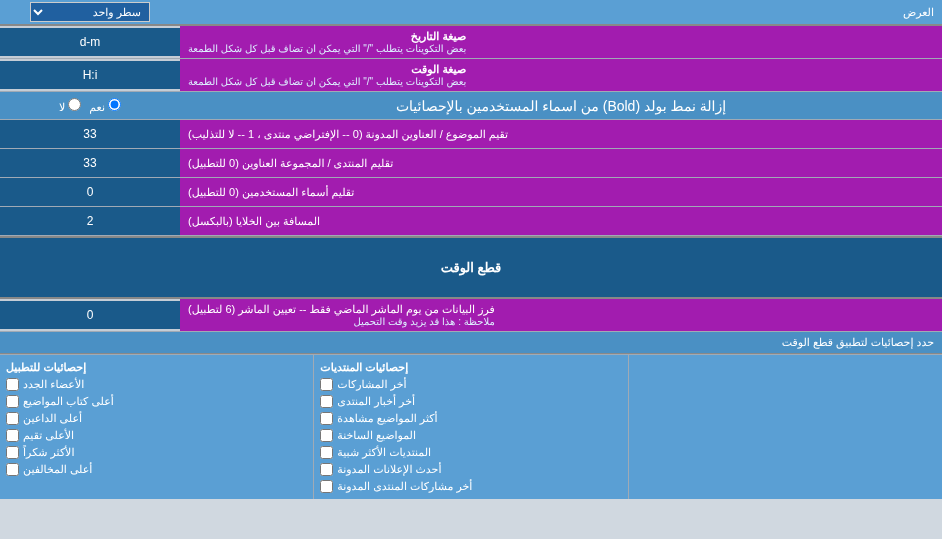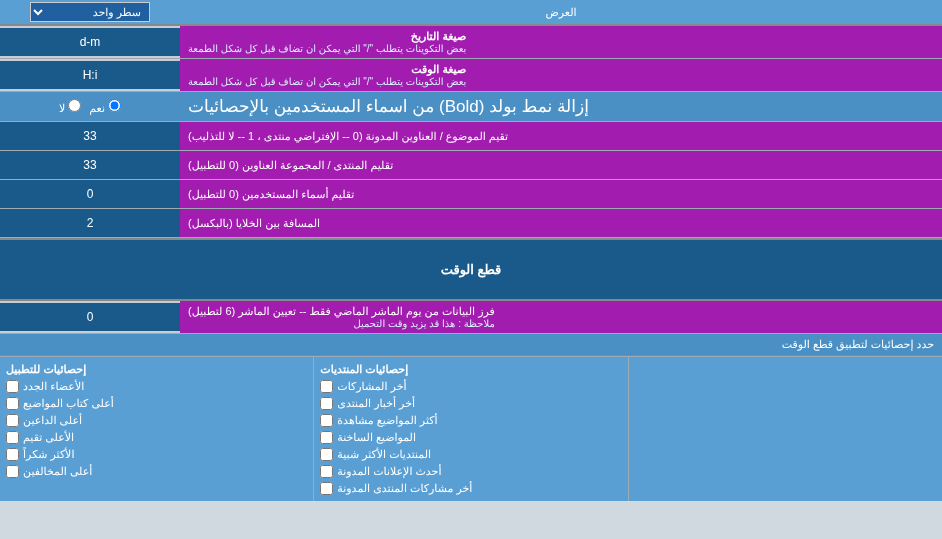--- a/index.html
+++ b/index.html
@@ -63,21 +63,21 @@
       display: flex;
       flex-direction: row;
       align-items: center;
       background: #5a9fd4;
       border-bottom: 2px solid #888;
       min-height: 26px;
     }
     .header-row .right-label {
       flex: 1;
       color: #fff;
-      text-align: center;
+      text-align: right;
       padding: 3px 8px;
       font-size: 11px;
     }
     .header-row .left-control {
       width: 180px;
       display: flex;
       align-items: center;
       justify-content: center;
     }
     .header-row select {
@@ -95,23 +95,23 @@
       display: flex;
       flex-direction: row;
       align-items: center;
       background: #4a90c4;
       border-bottom: 1px solid #a0aab5;
       min-height: 28px;
     }
     .radio-row .radio-label {
       flex: 1;
       color: #fff;
-      text-align: left;
+      text-align: center;
       padding: 4px 8px;
-      font-size: 17px;
+      font-size: 14px;
     }
     .radio-row .radio-options {
       width: 180px;
       display: flex;
       align-items: center;
       justify-content: center;
       gap: 8px;
       color: #fff;
       font-size: 11px;
     }

